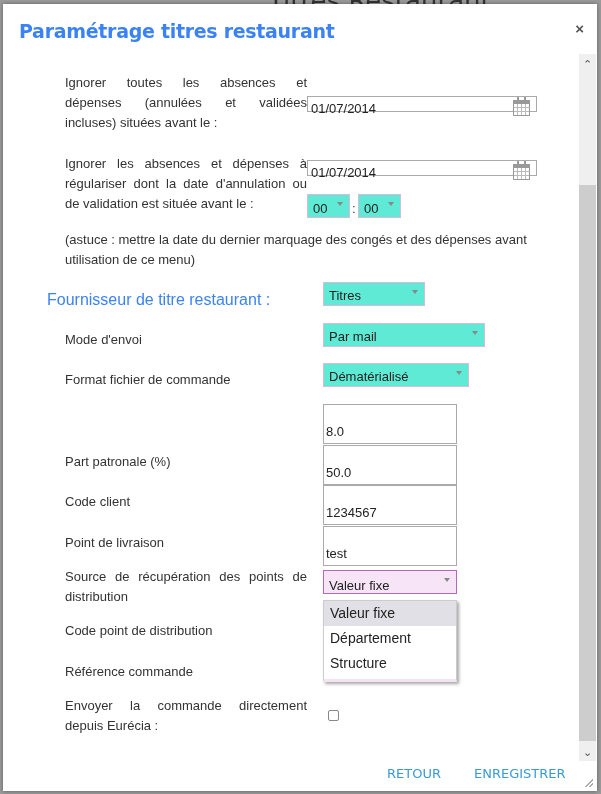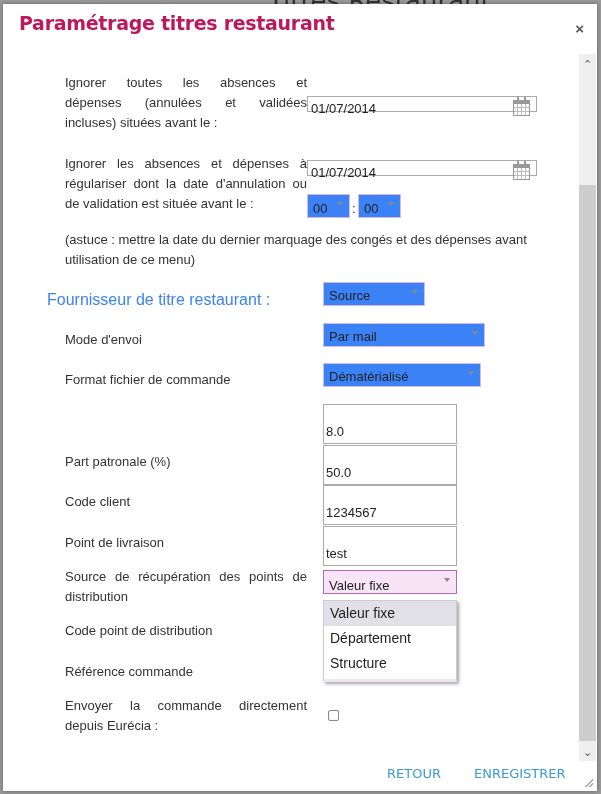--- a/index.html
+++ b/index.html
@@ -14,23 +14,23 @@
     position: absolute; left: 268px; top: -14px;
     font-family: "DejaVu Sans", sans-serif; font-size: 26px; color: #333;
     white-space: nowrap;
   }
   .modal {
     position: absolute; left: 3px; top: 4px; width: 594px; height: 787px;
     background: #fff;
     box-shadow: 0 0 4px rgba(0,0,0,0.4);
   }
   .modal-title {
-    position: absolute; left: 16px; top: 8px;
+    position: absolute; left: 16px; top: 16px;
     font-family: "DejaVu Sans", sans-serif; font-size: 19px; font-weight: bold;
-    color: #be185d; letter-spacing: -0.3px; text-align: right;
+    color: #3b82f6; letter-spacing: -0.3px; text-align: right;
   }
   .close-btn {
     position: absolute; right: 13px; top: 16px;
     font-size: 15px; font-weight: bold; color: #555; cursor: pointer;
   }
   .scrollbar {
     position: absolute; left: 576px; top: 50px; width: 17px; height: 707px;
     background: #efefef;
   }
   .scrollbar .thumb {
@@ -58,21 +58,21 @@
       repeating-linear-gradient(90deg, transparent 0 3px, #bbb 3px 4px),
       repeating-linear-gradient(0deg, transparent 0 3px, #bbb 3px 4px);
   }
   .cal-icon::before, .cal-icon::after {
     content: ""; position: absolute; top: -7px; width: 2px; height: 5px; background: #999;
   }
   .cal-icon::before { left: 3px; }
   .cal-icon::after { right: 3px; }
 
   .select {
-    position: absolute; height: 24px; border: 1px solid #d9b9dd; background: #3b82f6;
+    position: absolute; height: 24px; border: 1px solid #d9b9dd; background: #5eead4;
     font-size: 13px; color: #222; padding: 5px 5px;
   }
   .select .caret {
     position: absolute; right: 6px; top: 7px; width: 0; height: 0;
     border-left: 3px solid transparent; border-right: 3px solid transparent;
     border-top: 4px solid #888;
   }
   .select.active { background: #f7e4f7; border-color: #b06ab8; }
 
   .textin {
@@ -138,32 +138,32 @@
   <div class="lbl" style="left:349px; top:195px;">:</div>
   <div class="select" style="left:355px; top:190px; width:43px; height:24px; padding:6px 5px;">
     <span>00</span>
     <span class="caret"></span>
   </div>
 
   <div class="lbl" style="left:62px; top:226px; width:478px; font-size:13px; line-height:20px;">(astuce : mettre la date du dernier marquage des congés et des dépenses avant utilisation de ce menu)</div>
 
   <div class="lbl" style="left:44px; top:286px; font-size:16px; color:#3b82f6;">Fournisseur de titre restaurant :</div>
   <div class="select" style="left:320px; top:278px; width:102px;">
-    <span>Source</span>
+    <span>Titres</span>
     <span class="caret"></span>
   </div>
 
   <div class="lbl" style="left:62px; top:326px;">Mode d'envoi</div>
   <div class="select" style="left:320px; top:319px; width:162px;">
     <span>Par mail</span>
     <span class="caret"></span>
   </div>
 
   <div class="lbl" style="left:62px; top:366px;">Format fichier de commande</div>
-  <div class="select" style="left:320px; top:359px; width:158px;">
+  <div class="select" style="left:320px; top:359px; width:146px;">
     <span>Dématérialisé</span>
     <span class="caret"></span>
   </div>
 
   <div class="textin" style="left:320px; top:400px;">8.0</div>
 
   <div class="lbl" style="left:62px; top:448px;">Part patronale (%)</div>
   <div class="textin" style="left:320px; top:441px;">50.0</div>
 
   <div class="lbl" style="left:62px; top:488px;">Code client</div>

